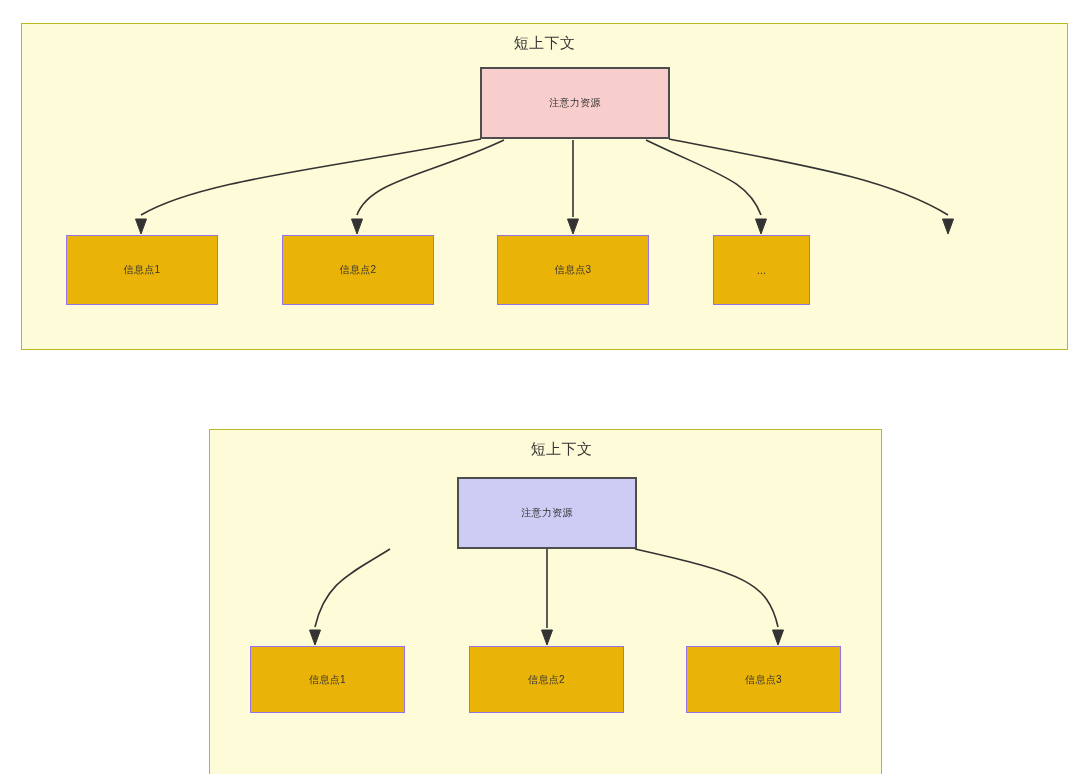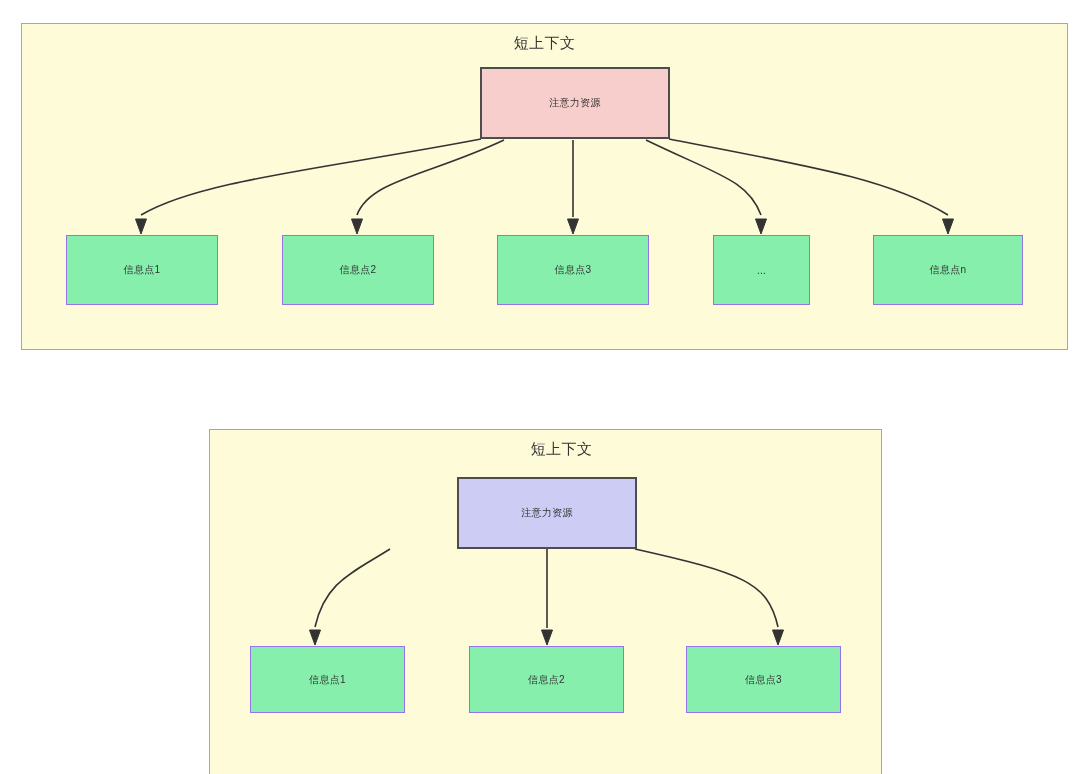--- a/index.html
+++ b/index.html
@@ -64,21 +64,21 @@
   }
   .node-root-red {
     background: #f8cecc;
     border: 2.2px solid #4d4d4d;
   }
   .node-root-purple {
     background: #ccccf5;
     border: 2.2px solid #4d4d4d;
   }
   .node-leaf {
-    background: #86efac;
+    background: #eab308;
     border: 1.6px solid #9673e6;
   }
 
   svg.edges {
     position: absolute;
     left: 0; top: 0;
     width: 1080px;
     height: 774px;
     pointer-events: none;
     overflow: visible;
@@ -134,23 +134,20 @@
   </div>
 
   <div class="node node-leaf" style="left:497px; top:235px; width:152px; height:70px;">
     <span>信息点3</span>
   </div>
 
   <div class="node node-leaf" style="left:713px; top:235px; width:97px; height:70px;">
     <span>...</span>
   </div>
 
-  <div class="node node-leaf" style="left:873px; top:235px; width:150px; height:70px;">
-    <span>信息点n</span>
-  </div>
 
   <div class="panel" id="panel-short">
     <div class="panel-title">短上下文</div>
   </div>
 
   <svg class="edges">
     <path d="M 390,549 C 352,573 325,582 315,627"></path>
     <polygon class="arrowhead" points="315,645 309.5,630 320.5,630"></polygon>
 
     <line x1="547" y1="549" x2="547" y2="628"></line>

